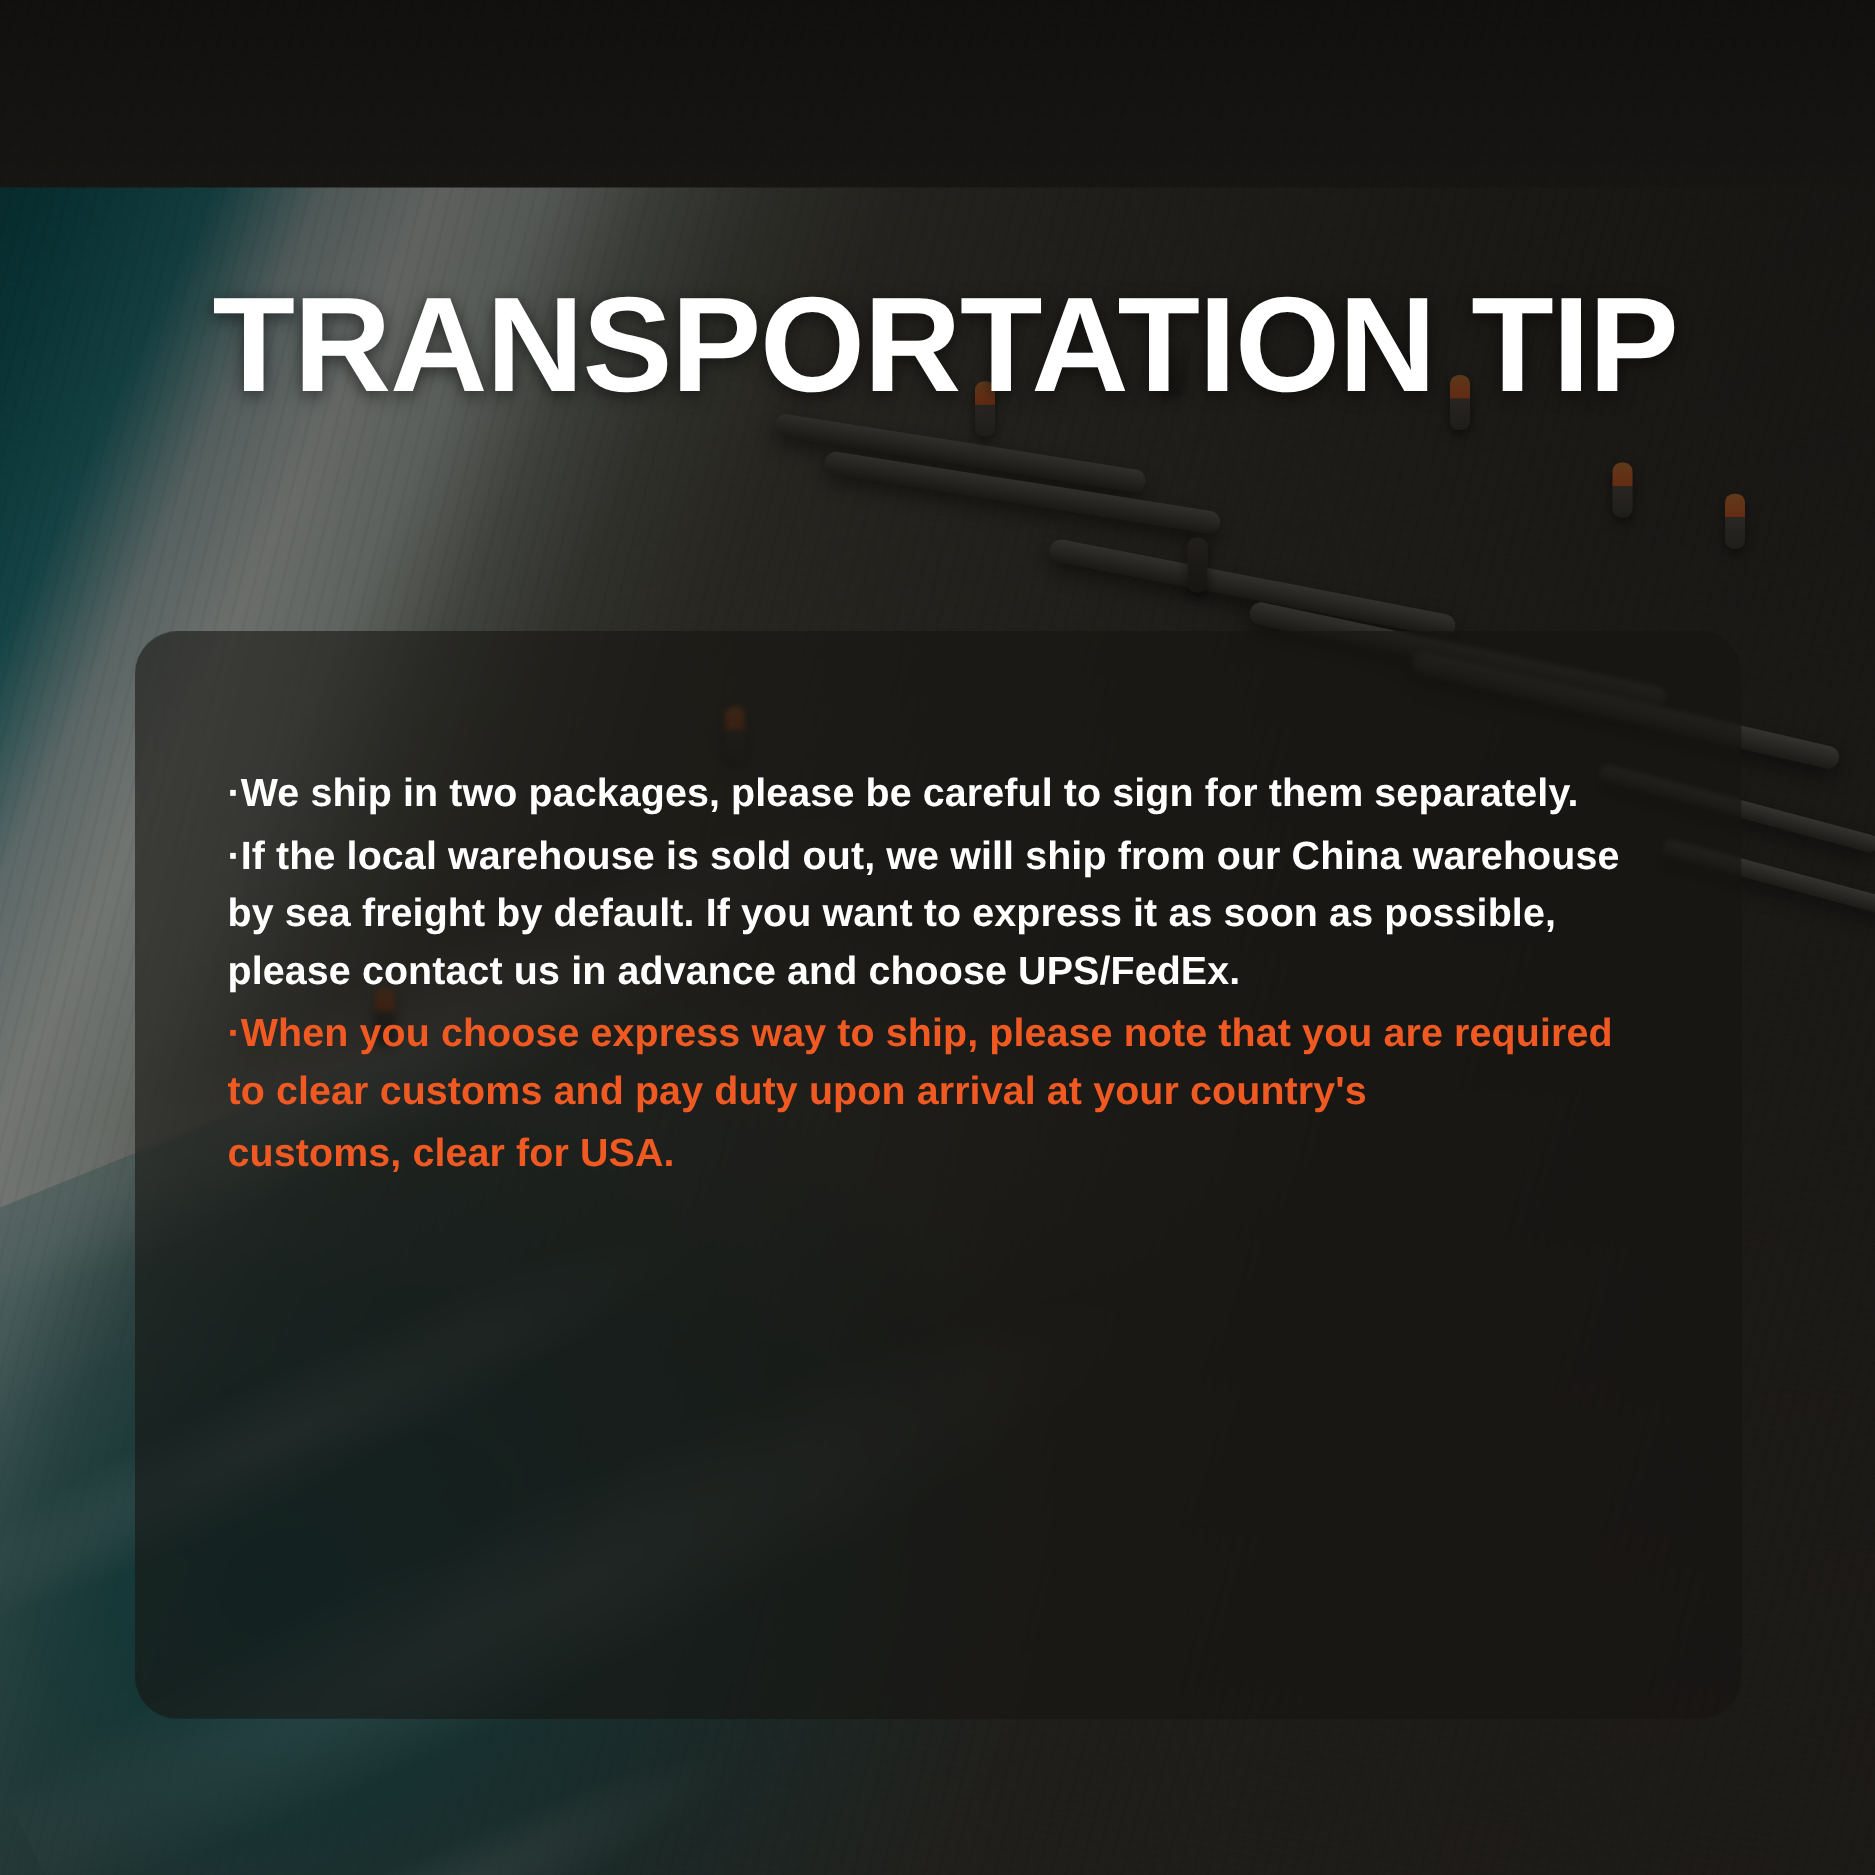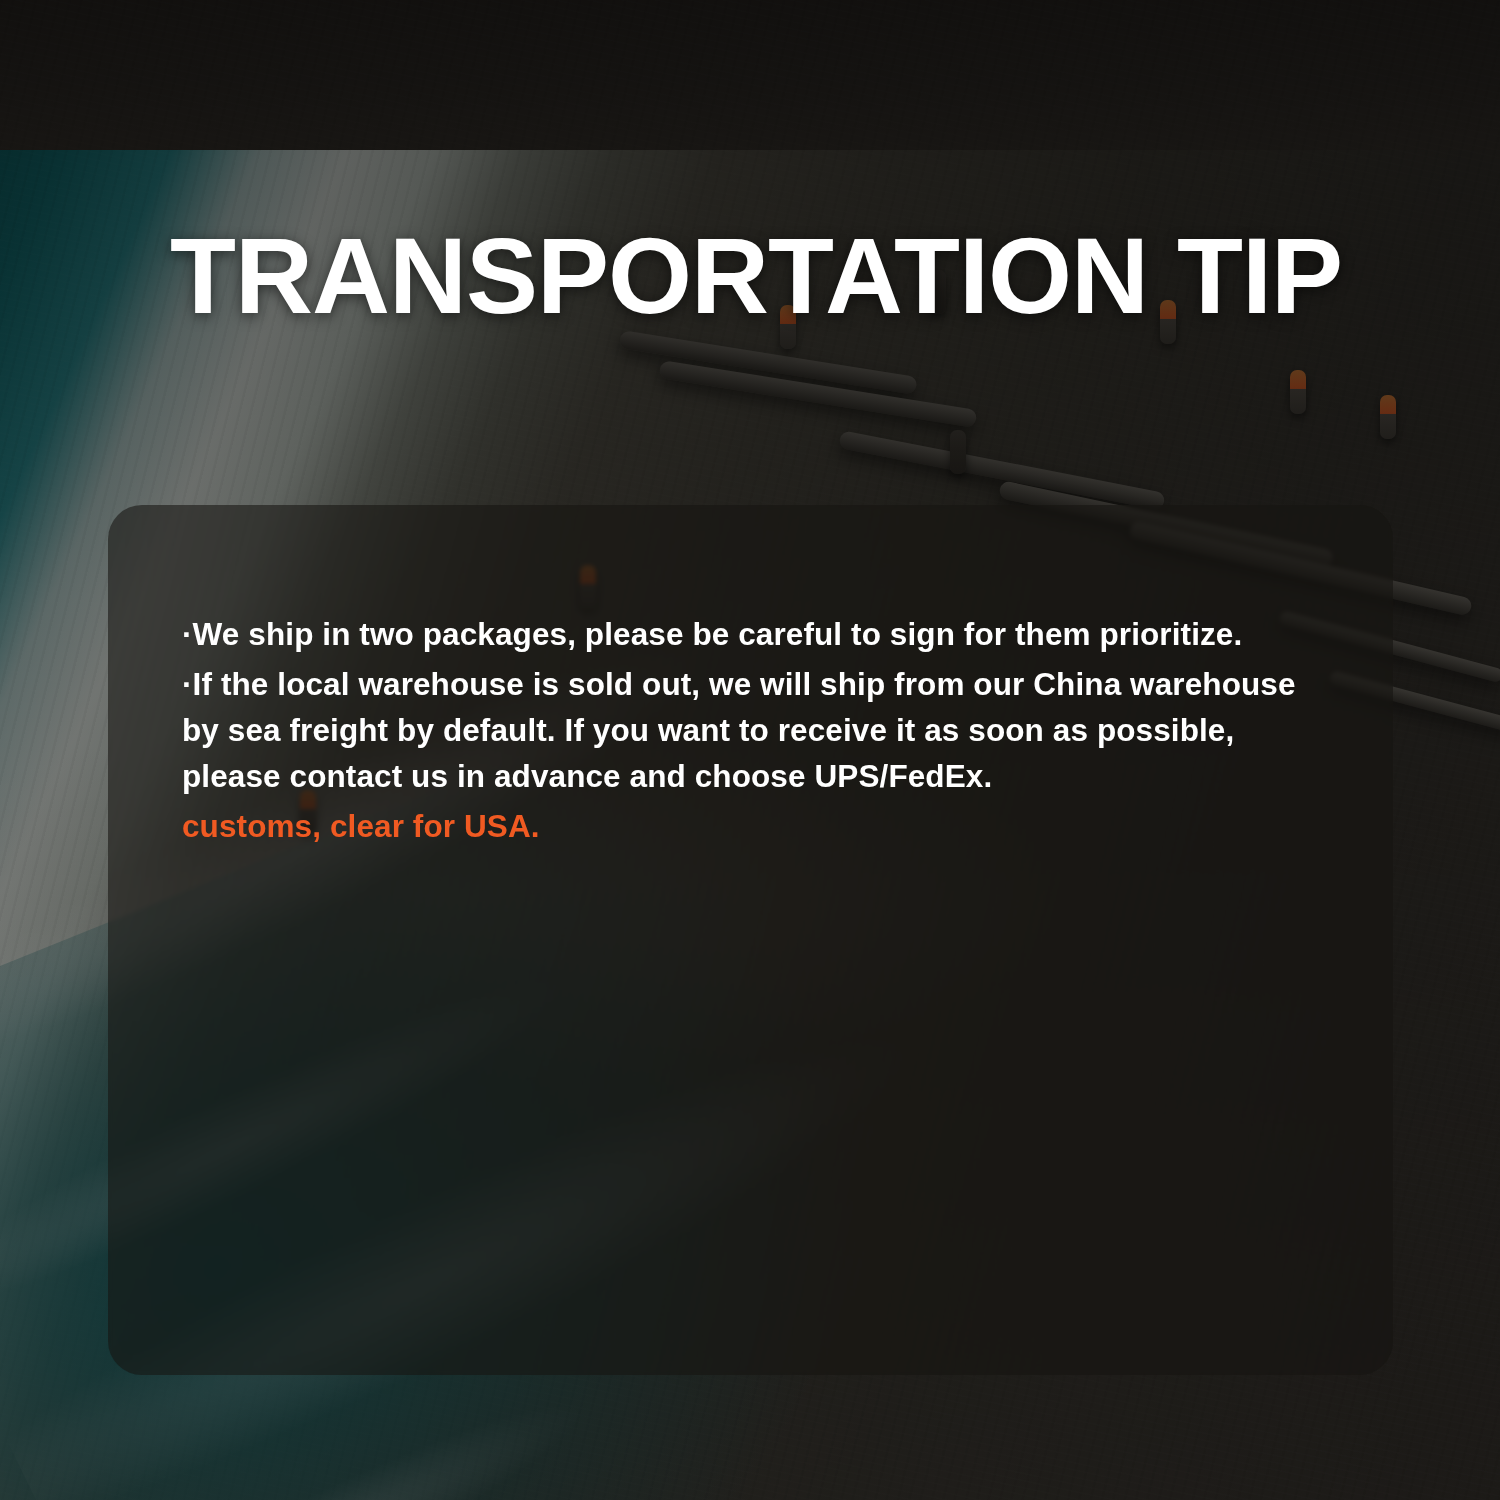--- a/index.html
+++ b/index.html
@@ -190,19 +190,20 @@
     <div class="scrim"></div>
   </div>
 
   <div class="content">
 
     <h1 class="headline">TRANSPORTATION TIP</h1>
 
     <div class="panel"></div>
 
     <div class="panel-body">
-      <p class="para white">·We ship in two packages, please be careful to sign for them prioritize.</p>
-      <p class="para white">·If the local warehouse is sold out, we will ship from our China warehouse by sea freight by default. If you want to receive it as soon as possible, please contact us in advance and choose UPS/FedEx.</p>
+      <p class="para white">·We ship in two packages, please be careful to sign for them separately.</p>
+      <p class="para white">·If the local warehouse is sold out, we will ship from our China warehouse by sea freight by default. If you want to express it as soon as possible, please contact us in advance and choose UPS/FedEx.</p>
+      <p class="para orange">·When you choose express way to ship, please note that you are required to clear customs and pay duty upon arrival at your country's</p>
       <p class="para orange">customs, clear for USA.</p>
     </div>
 
   </div>
 </div>
 
 </body></html>

